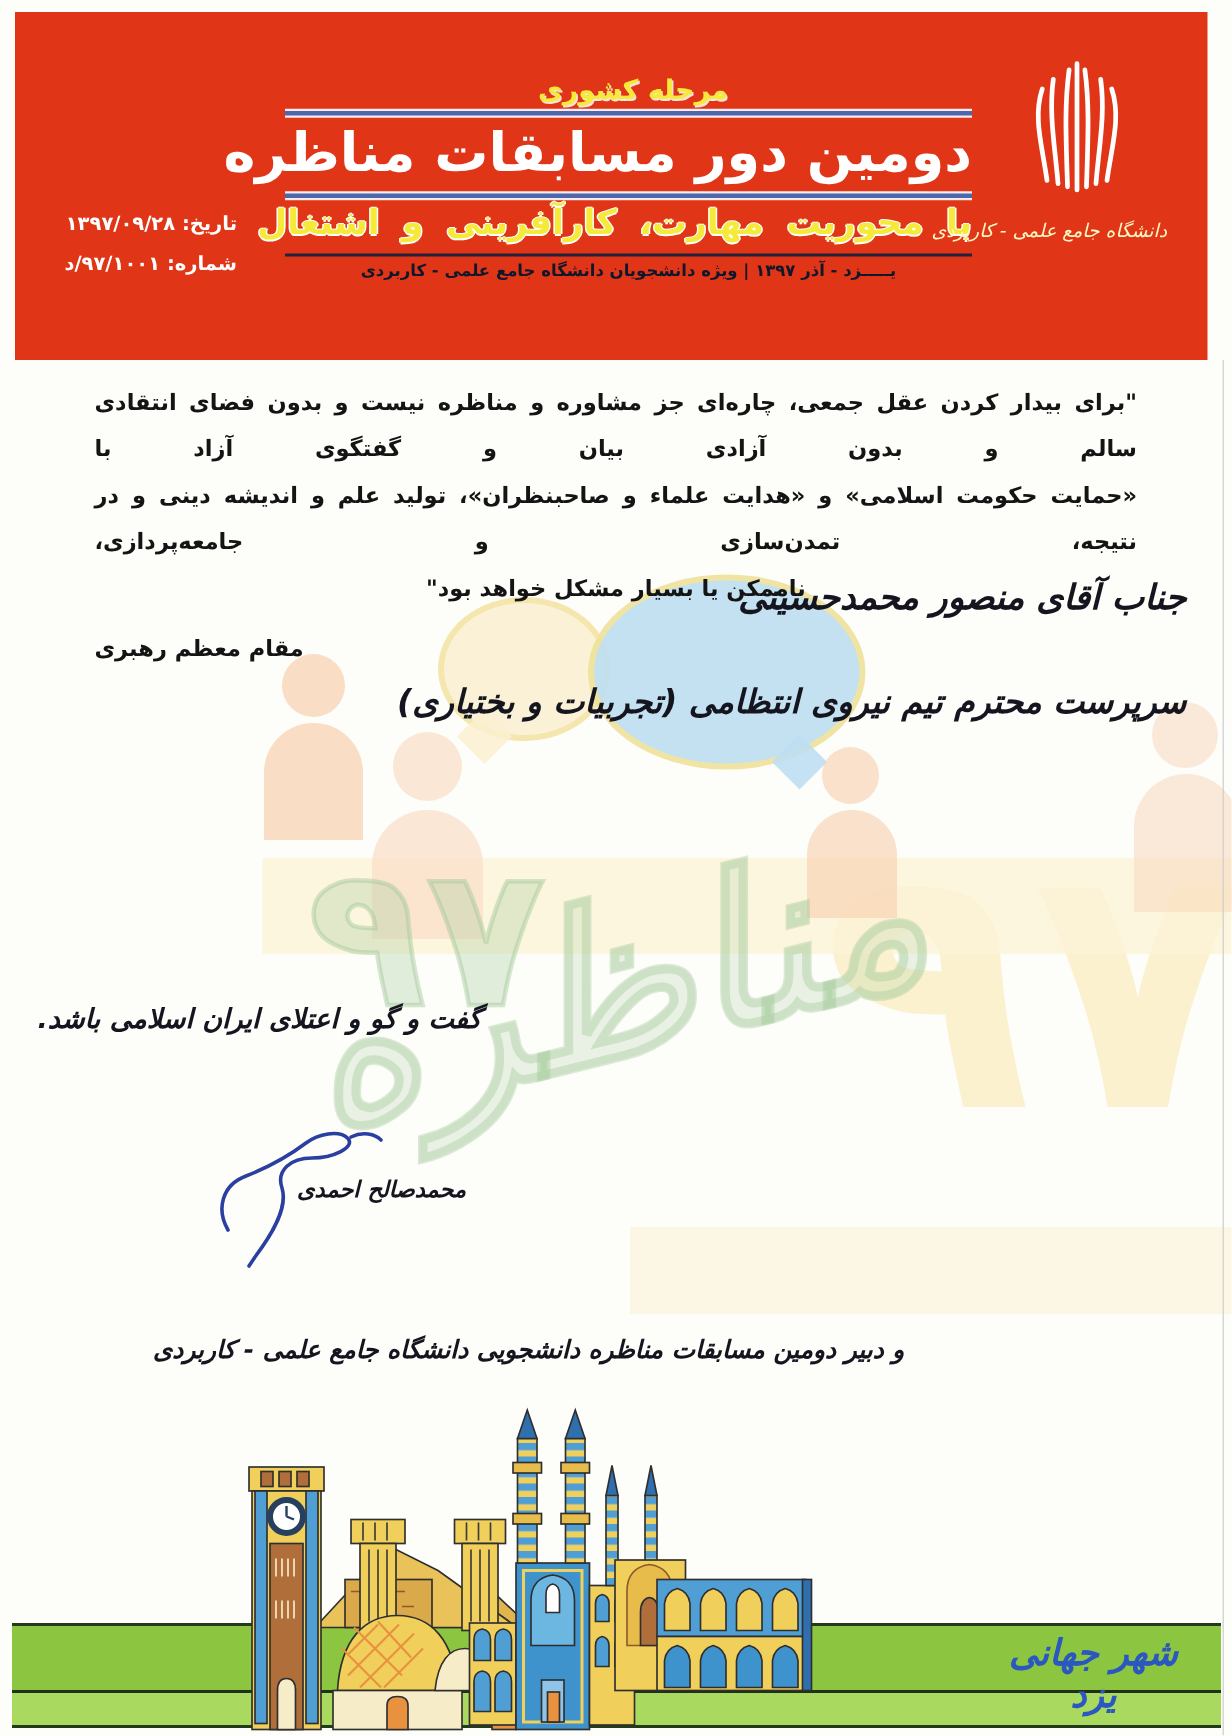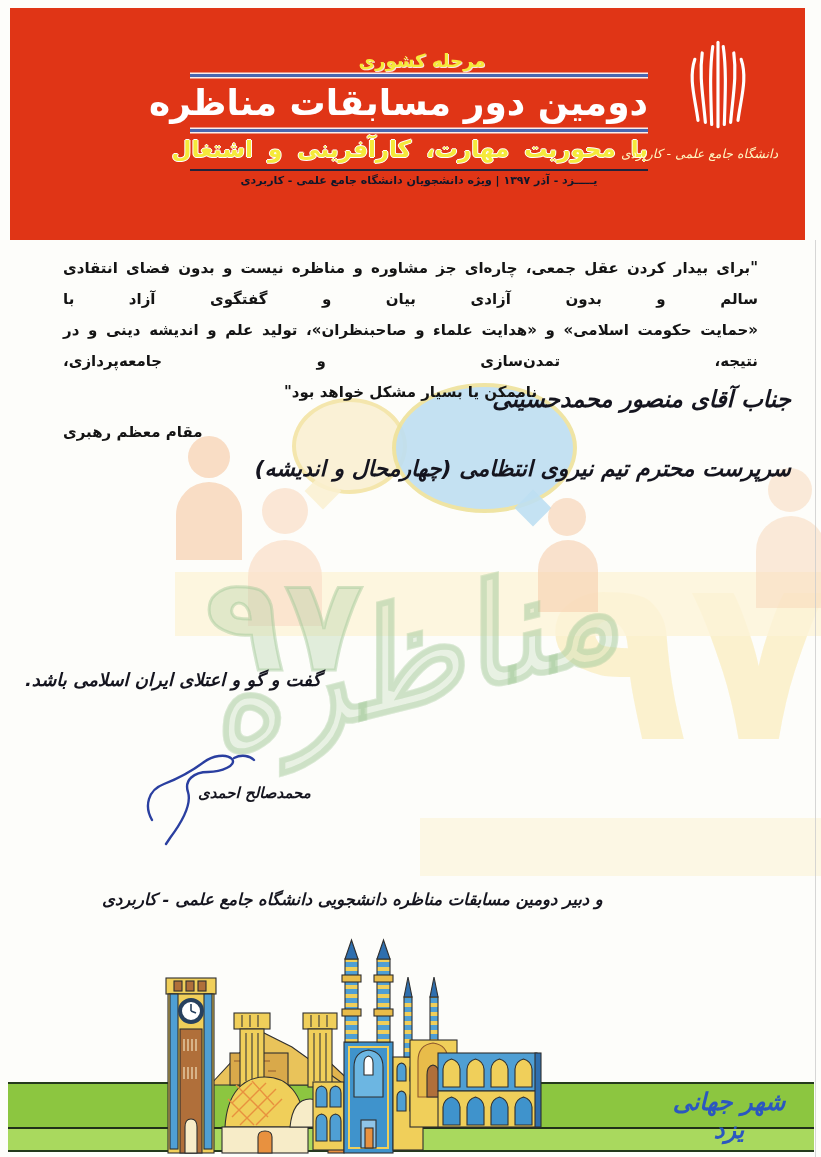--- a/index.html
+++ b/index.html
@@ -87,20 +87,24 @@
 
   <div class="wm person-head" style="left:548px;top:498px;width:38px;height:38px;background:#f6cfae;opacity:.6;"></div>
   <div class="wm person-body" style="left:538px;top:540px;width:60px;height:72px;background:#f6cfae;opacity:.6;"></div>
   <div class="wm person-head" style="left:768px;top:468px;width:44px;height:44px;background:#f8d8bc;opacity:.55;"></div>
   <div class="wm person-body" style="left:756px;top:516px;width:70px;height:92px;background:#f8d8bc;opacity:.55;"></div>
 
   <div class="wm wm-97" style="left:205px;top:560px;font-size:130px;">۹۷</div>
   <div class="wm wm-script" style="left:188px;top:640px;font-size:140px;">مناظره</div>
 
   <header class="banner">
+    <div class="meta">
+      <div>تاریخ: ۱۳۹۷/۰۹/۲۸</div>
+      <div>شماره: ۹۷/۱۰۰۱/د</div>
+    </div>
 
     <div class="title-block">
       <div class="stage">مرحله کشوری</div>
       <div class="rule"></div>
       <div class="big-title">دومین دور مسابقات مناظره</div>
       <div class="rule"></div>
       <div class="subtitle">با محوریت مهارت، کارآفرینی و اشتغال</div>
       <div class="rule dark"></div>
       <div class="event">یـــــزد - آذر ۱۳۹۷ | ویژه دانشجویان دانشگاه جامع علمی - کاربردی</div>
     </div>
@@ -122,21 +126,21 @@
   </header>
 
   <section class="quote">
     <div class="jl">"برای بیدار کردن عقل جمعی، چاره‌ای جز مشاوره و مناظره نیست و بدون فضای انتقادی سالم و بدون آزادی بیان و گفتگوی آزاد با</div>
     <div class="jl">«حمایت حکومت اسلامی» و «هدایت علماء و صاحبنظران»، تولید علم و اندیشه دینی و در نتیجه، تمدن‌سازی و جامعه‌پردازی،</div>
     <div class="qcenter">ناممکن یا بسیار مشکل خواهد بود"</div>
     <div class="attrib">مقام معظم رهبری</div>
   </section>
 
   <div class="recipient-name callig">جناب آقای منصور محمدحسینی</div>
-  <div class="recipient-role callig">سرپرست محترم تیم نیروی انتظامی (چهارمحال و اندیشه)</div>
+  <div class="recipient-role callig">سرپرست محترم تیم نیروی انتظامی (تجربیات و بختیاری)</div>
 
   <div class="para p2 callig">
     <div class="pleft">گفت و گو و اعتلای ایران اسلامی باشد.</div>
   </div>
 
   <div class="sig-name callig">محمدصالح احمدی</div>
   <div class="sig-scrawl">
     <svg width="130" height="98" viewBox="0 0 130 98">
       <g stroke="#2a3fa0" stroke-width="2.4" fill="none" stroke-linecap="round">
         <path d="M14,70 C6,56 10,40 26,34 C44,27 58,18 66,12 C74,6 88,3 94,9 C99,15 84,22 70,22 C56,22 46,30 50,42 C54,55 44,72 32,88 L28,94"></path>

